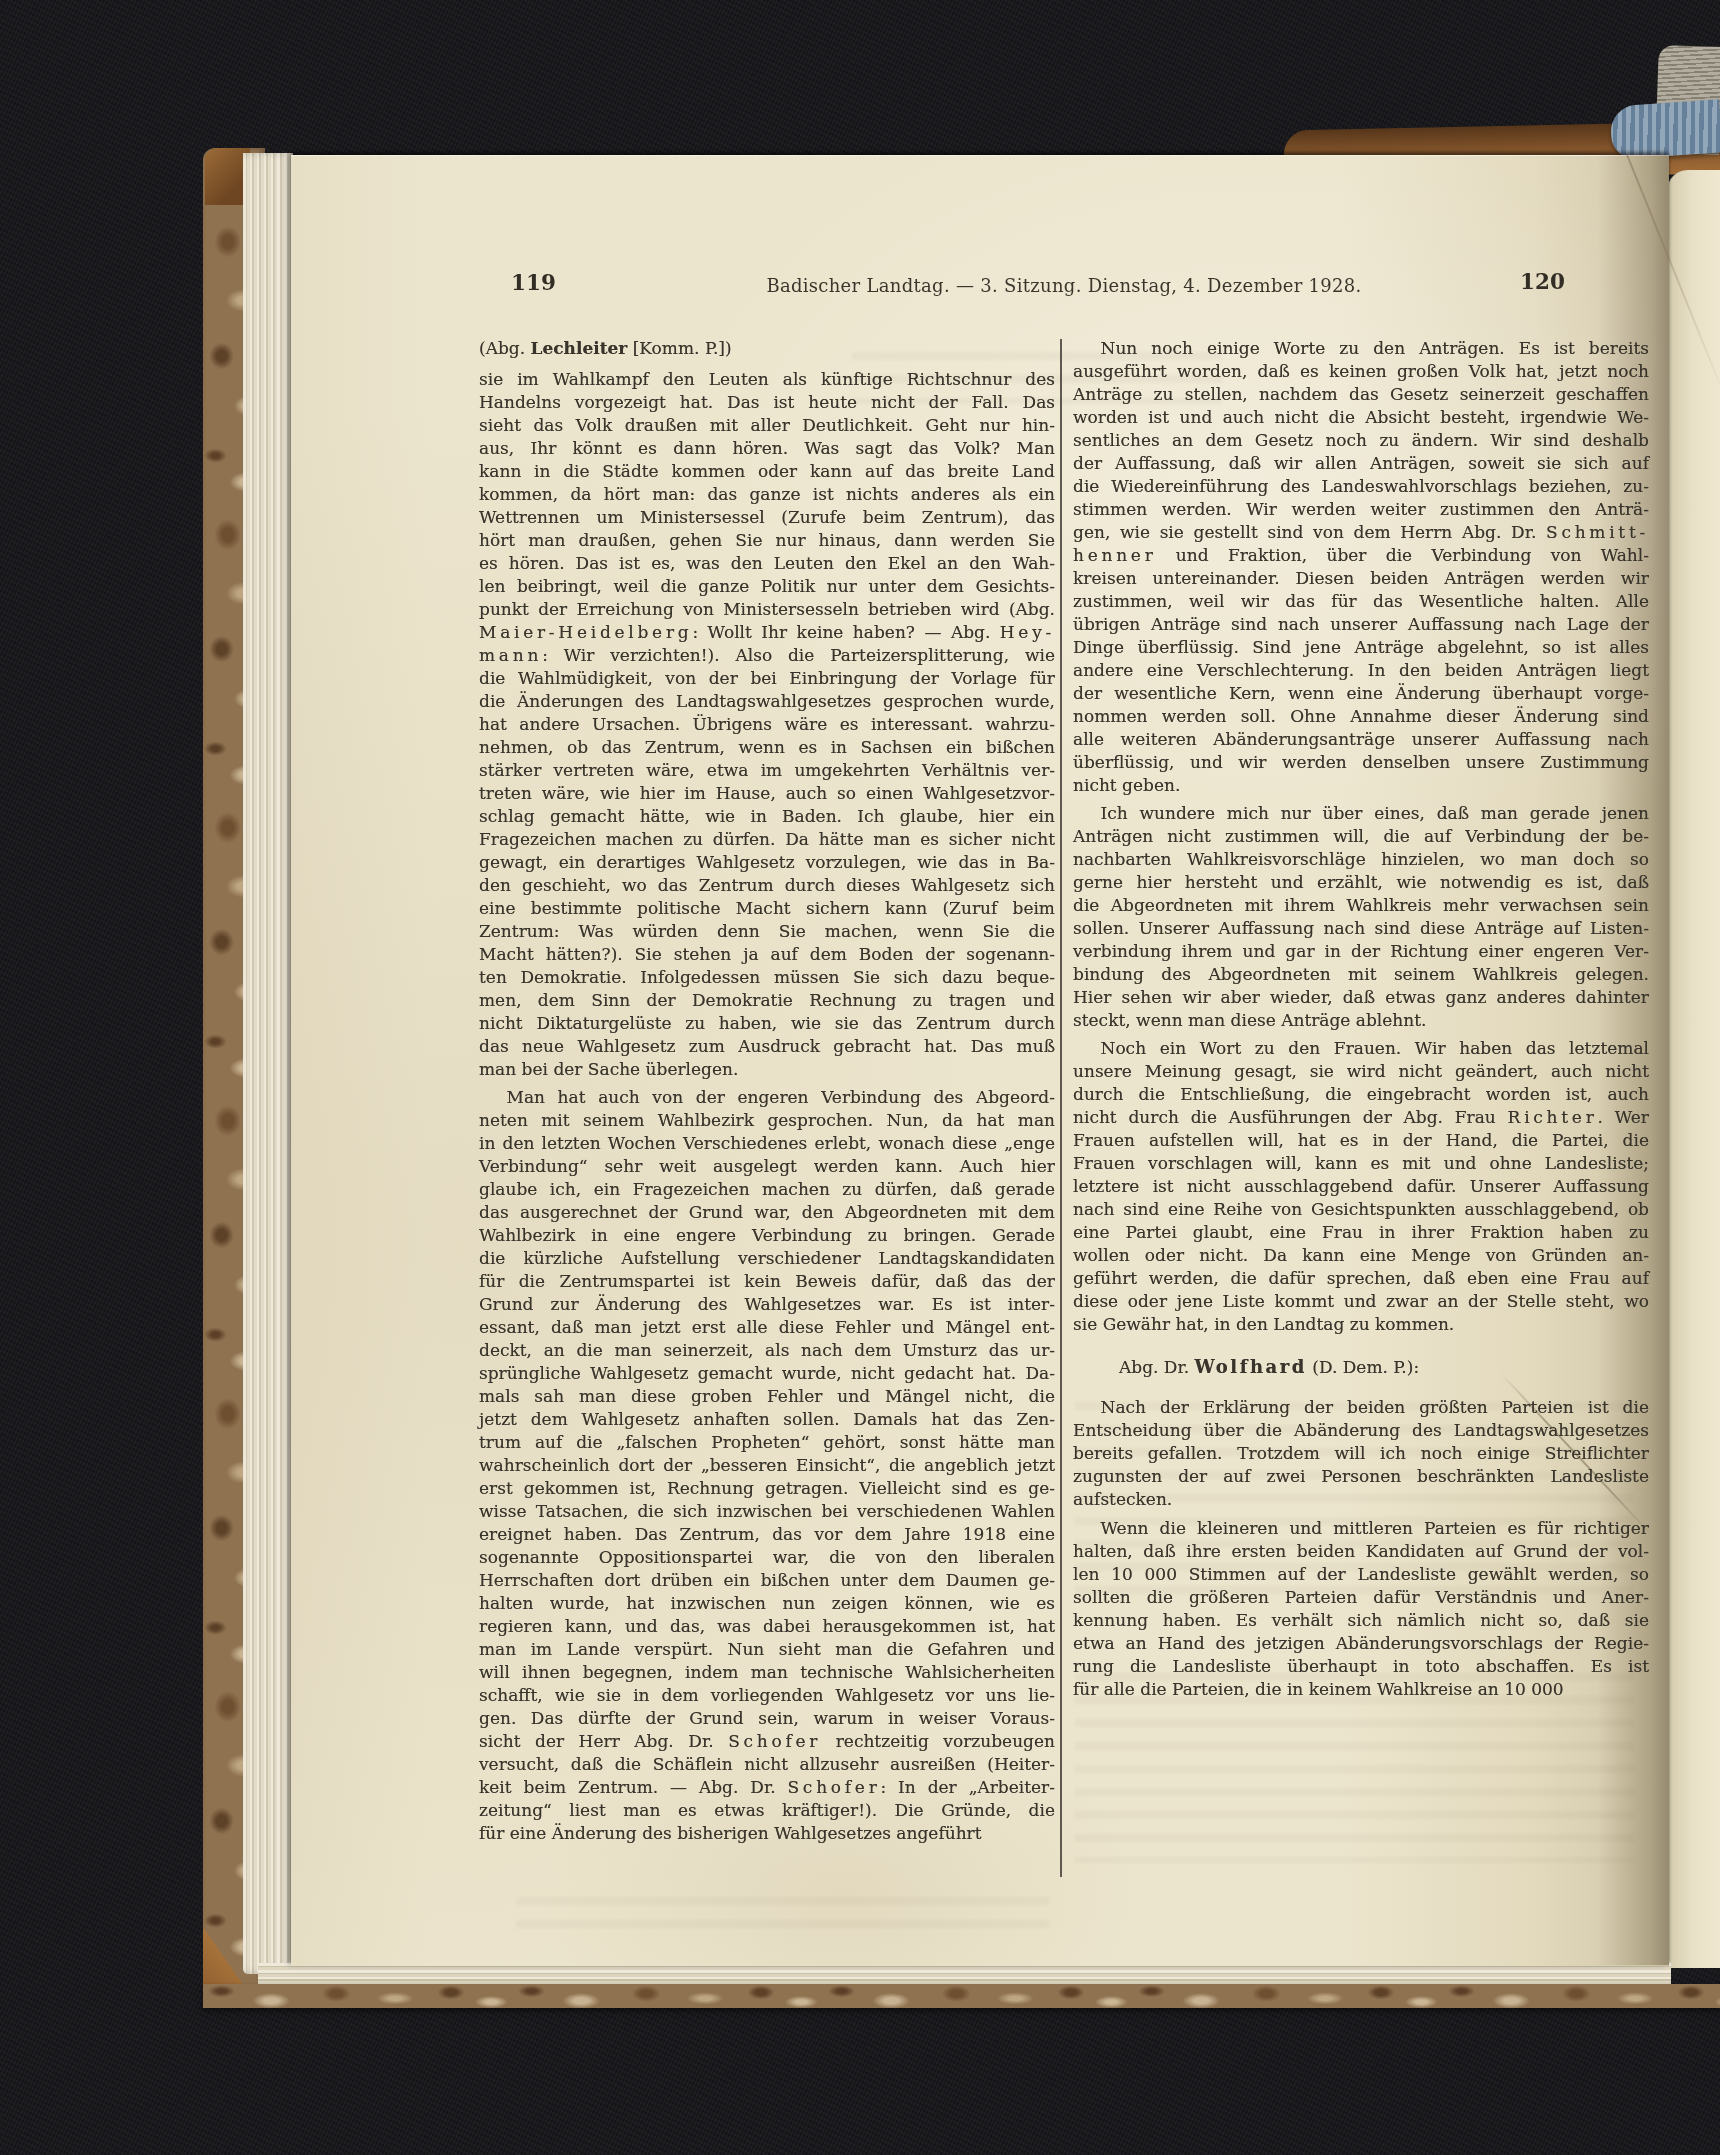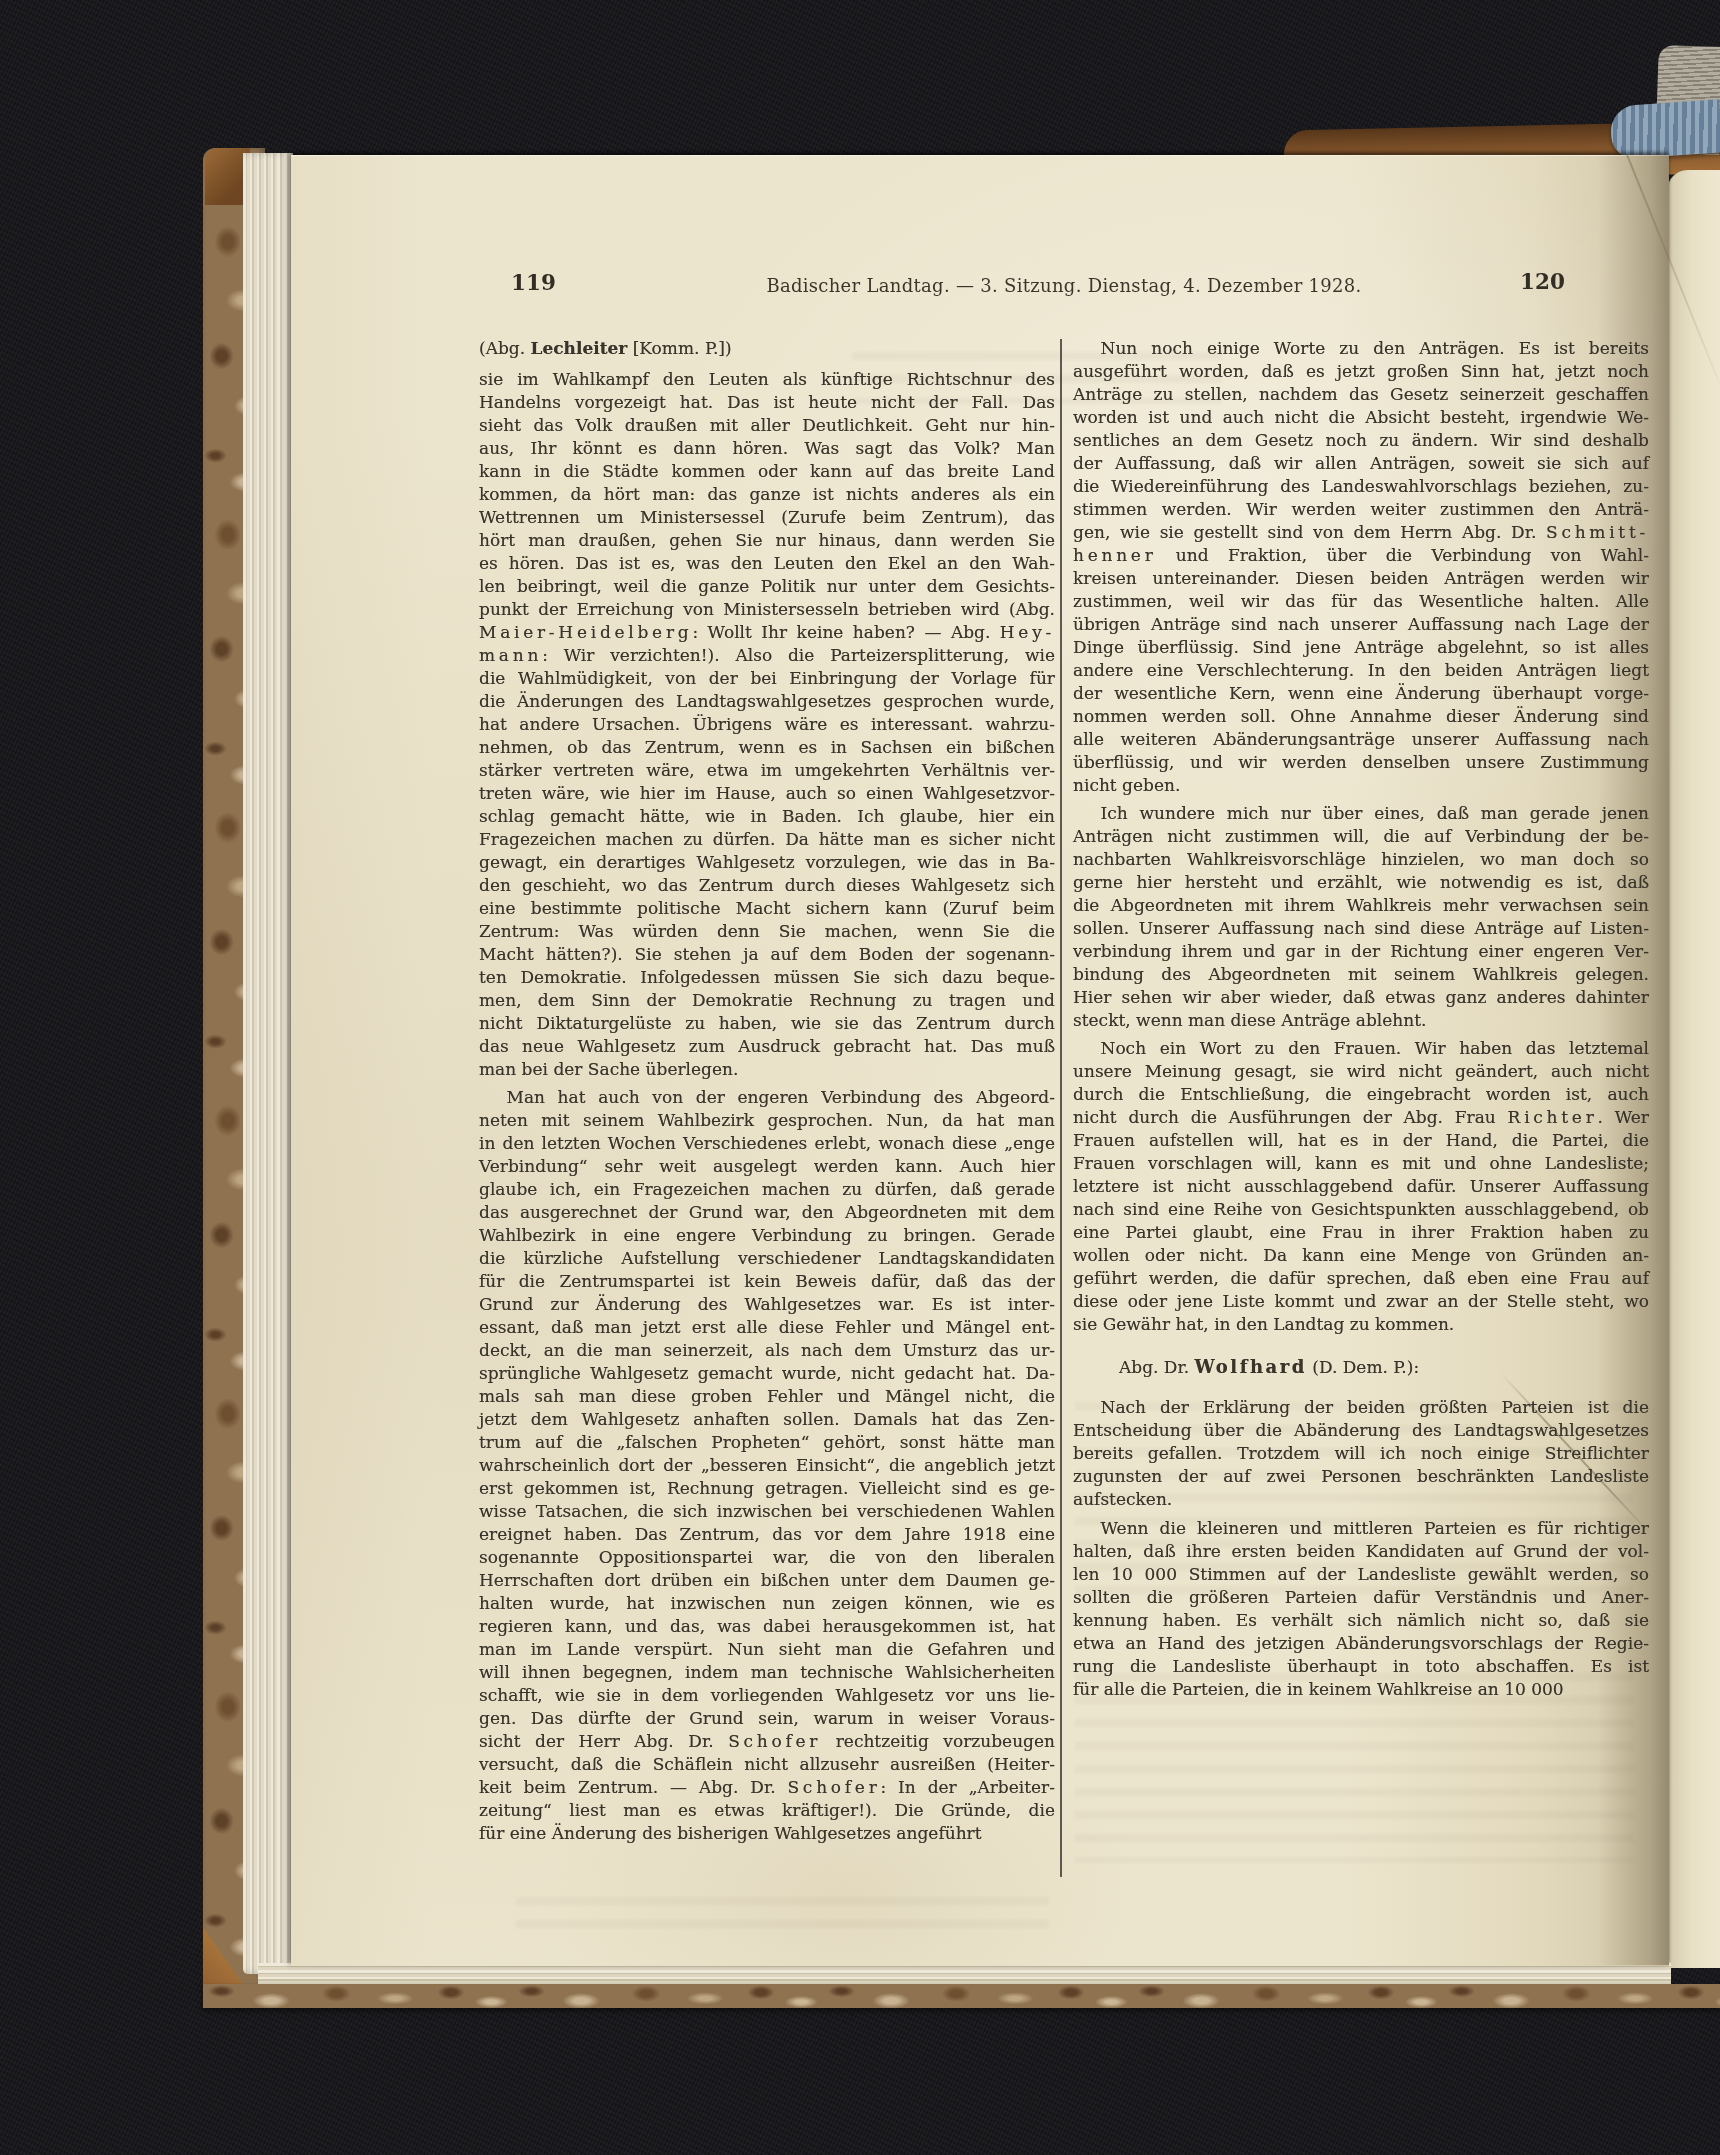--- a/index.html
+++ b/index.html
@@ -241,21 +241,21 @@
         <div class="line"><span class="seg-p">sicht der Herr Abg. Dr. </span><span class="seg-sp">Schofer</span><span class="seg-p"> rechtzeitig vorzubeugen</span></div>
         <div class="line">versucht, daß die Schäflein nicht allzusehr ausreißen (Heiter-</div>
         <div class="line"><span class="seg-p">keit beim Zentrum. — Abg. Dr. </span><span class="seg-sp">Schofer</span><span class="seg-p">: In der „Arbeiter-</span></div>
         <div class="line">zeitung“ liest man es etwas kräftiger!).  Die Gründe, die</div>
         <div class="line plast">für eine Änderung des bisherigen Wahlgesetzes angeführt</div>
       </div>
     </div>
   <div class="abs col col-right">
       <div class="block block-para indent">
         <div class="line">Nun noch einige Worte zu den Anträgen. Es ist bereits</div>
-        <div class="line">ausgeführt worden, daß es jetzt großen Sinn hat, jetzt noch</div>
+        <div class="line">ausgeführt worden, daß es keinen großen Volk hat, jetzt noch</div>
         <div class="line">Anträge zu stellen, nachdem das Gesetz seinerzeit geschaffen</div>
         <div class="line">worden ist und auch nicht die Absicht besteht, irgendwie We-</div>
         <div class="line">sentliches an dem Gesetz noch zu ändern. Wir sind deshalb</div>
         <div class="line">der Auffassung, daß wir allen Anträgen, soweit sie sich auf</div>
         <div class="line">die Wiedereinführung des Landeswahlvorschlags beziehen, zu-</div>
         <div class="line">stimmen werden. Wir werden weiter zustimmen den Anträ-</div>
         <div class="line"><span class="seg-p">gen, wie sie gestellt sind von dem Herrn Abg. Dr. </span><span class="seg-sp">Schmitt-</span></div>
         <div class="line"><span class="seg-sp">henner</span><span class="seg-p"> und Fraktion, über die Verbindung von Wahl-</span></div>
         <div class="line">kreisen untereinander. Diesen beiden Anträgen werden wir</div>
         <div class="line">zustimmen, weil wir das für das Wesentliche halten. Alle</div>

